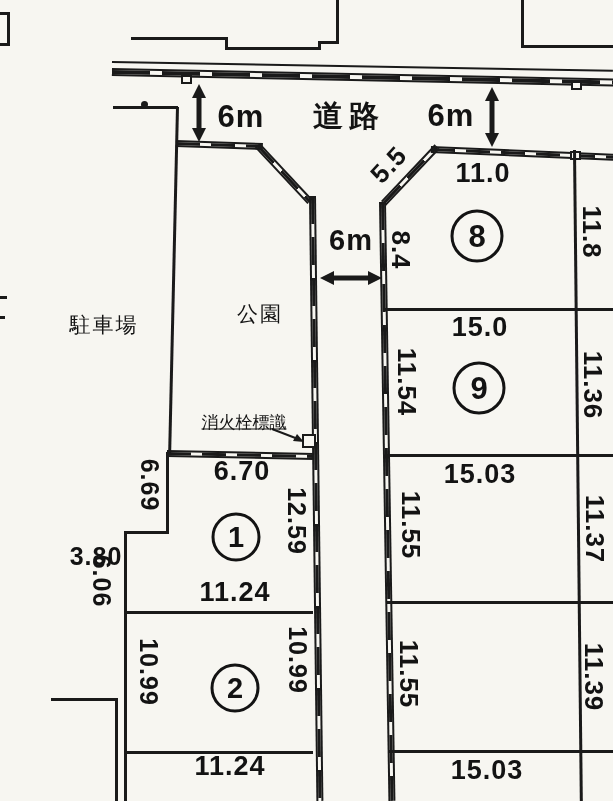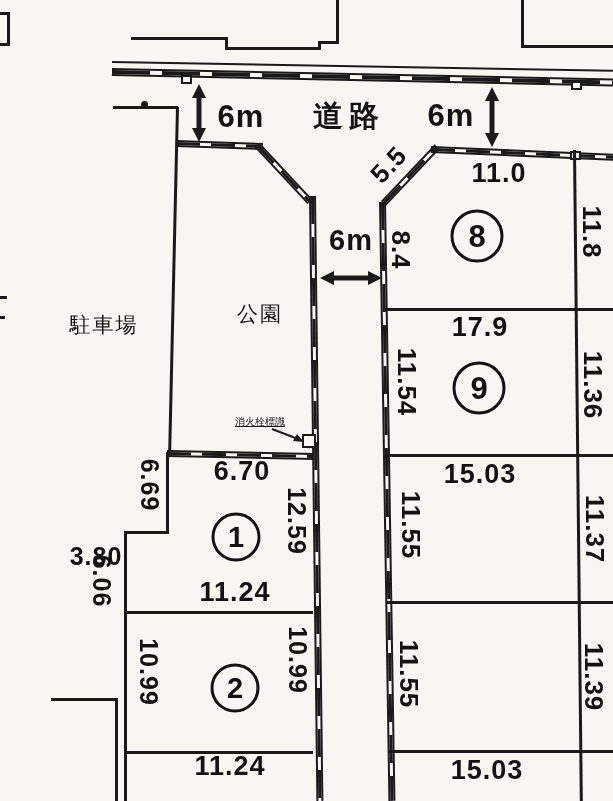--- a/index.html
+++ b/index.html
@@ -122,31 +122,31 @@
   </svg>
   <svg style="left:320px;top:269px;" width="62" height="18" viewBox="0 0 62 18">
     <polygon points="0,9 14,2 14,16" fill="#1a1a1a"></polygon>
     <rect x="10" y="6.5" width="42" height="5" fill="#1a1a1a"></rect>
     <polygon points="62,9 48,2 48,16" fill="#1a1a1a"></polygon>
   </svg>
 
   <div class="lbl" style="left:349px;top:116px;font-size:30px;letter-spacing:6px;">道路</div>
   <div class="lbl cjk" style="left:88px;top:325px;font-size:21px;">駐車場</div>
   <div class="lbl cjk" style="left:244px;top:314px;font-size:21px;">公園</div>
-  <div class="lbl cjk underline" style="left:244px;top:422px;font-size:10px;letter-spacing:0;">消火栓標識</div>
+  <div class="lbl cjk underline" style="left:228px;top:422px;font-size:17px;letter-spacing:0;">消火栓標識</div>
 
   <div class="lbl" style="left:241px;top:117px;font-size:31px;">6m</div>
   <div class="lbl" style="left:451px;top:116px;font-size:31px;">6m</div>
   <div class="lbl" style="left:351px;top:240px;font-size:29px;">6m</div>
 
   <div class="lbl dim" style="left:389px;top:165px;--r:-47deg;">5.5</div>
-  <div class="lbl dim-lg" style="left:483px;top:173px;margin-left:16px;">11.0</div>
+  <div class="lbl dim-lg" style="left:483px;top:173px;">11.0</div>
   <div class="lbl dim" style="left:400px;top:250px;--r:90deg;">8.4</div>
   <div class="lbl dim" style="left:591px;top:232px;--r:90deg;">11.8</div>
-  <div class="lbl dim-lg" style="left:480px;top:327px;">17.9</div>
+  <div class="lbl dim-lg" style="left:480px;top:327px;">15.0</div>
   <div class="lbl dim" style="left:406px;top:382px;--r:90deg;">11.54</div>
   <div class="lbl dim" style="left:592px;top:385px;--r:90deg;">11.36</div>
   <div class="lbl dim-lg" style="left:480px;top:474px;">15.03</div>
   <div class="lbl dim" style="left:410px;top:525px;--r:90deg;">11.55</div>
   <div class="lbl dim" style="left:594px;top:529px;--r:90deg;">11.37</div>
   <div class="lbl dim" style="left:408px;top:674px;--r:90deg;">11.55</div>
   <div class="lbl dim" style="left:593px;top:677px;--r:90deg;">11.39</div>
   <div class="lbl dim-lg" style="left:487px;top:770px;">15.03</div>
 
   <div class="lbl dim-lg" style="left:242px;top:471px;">6.70</div>

